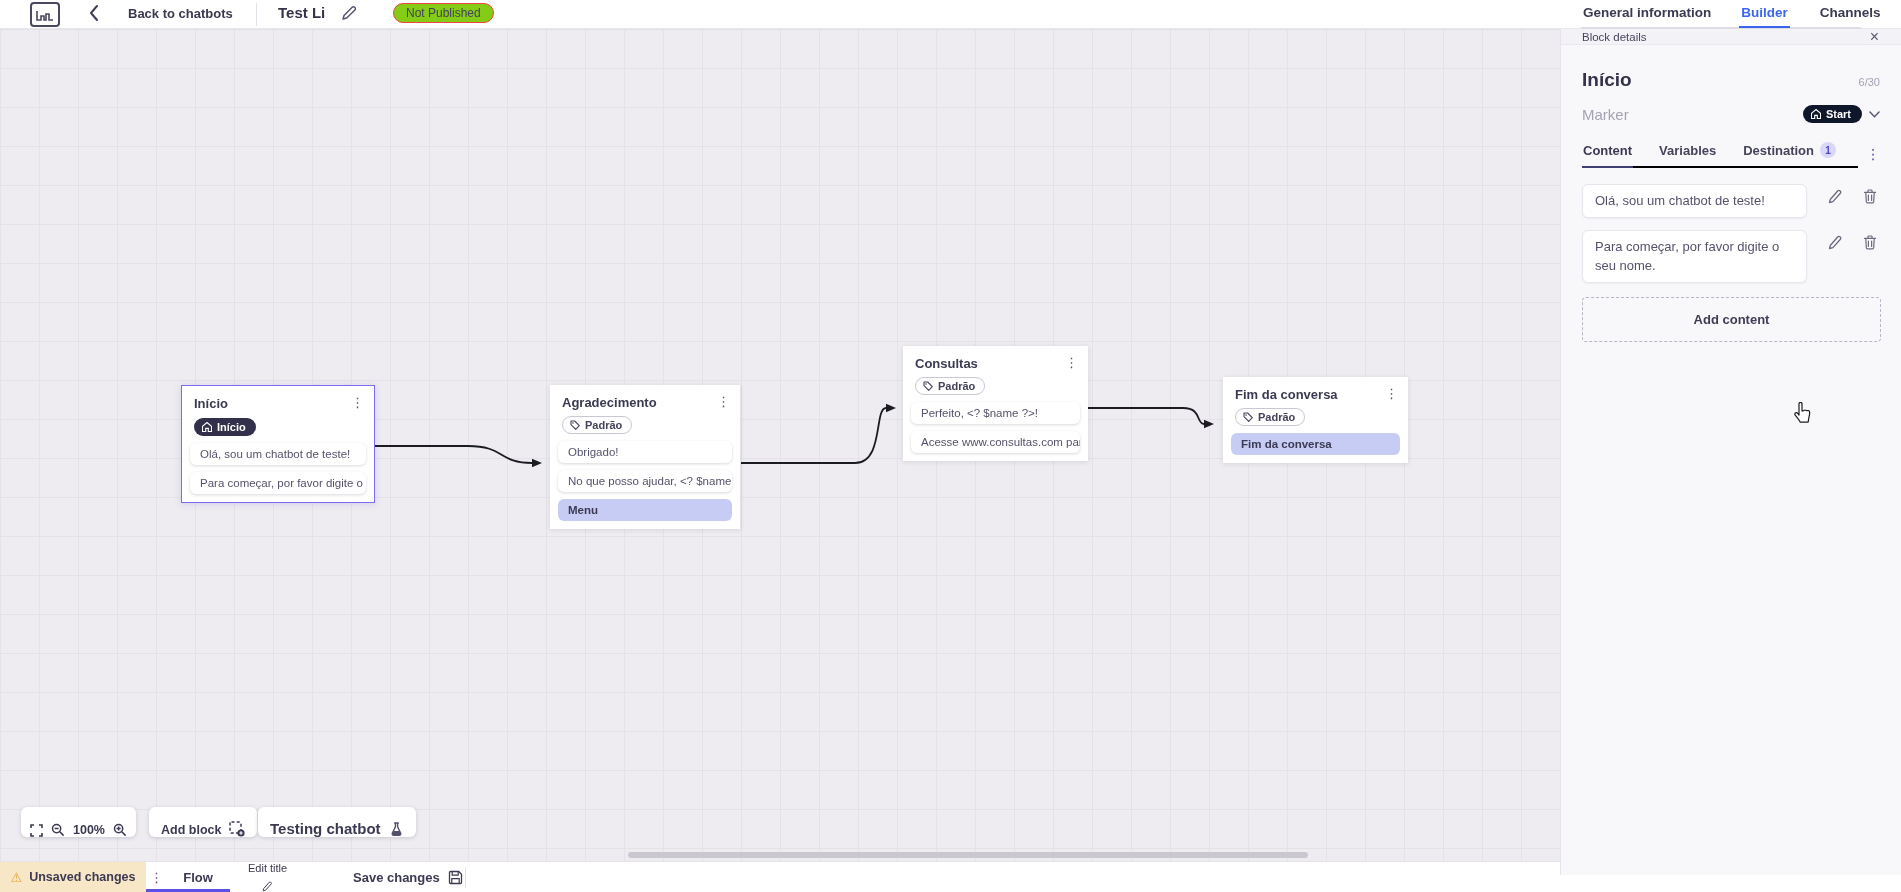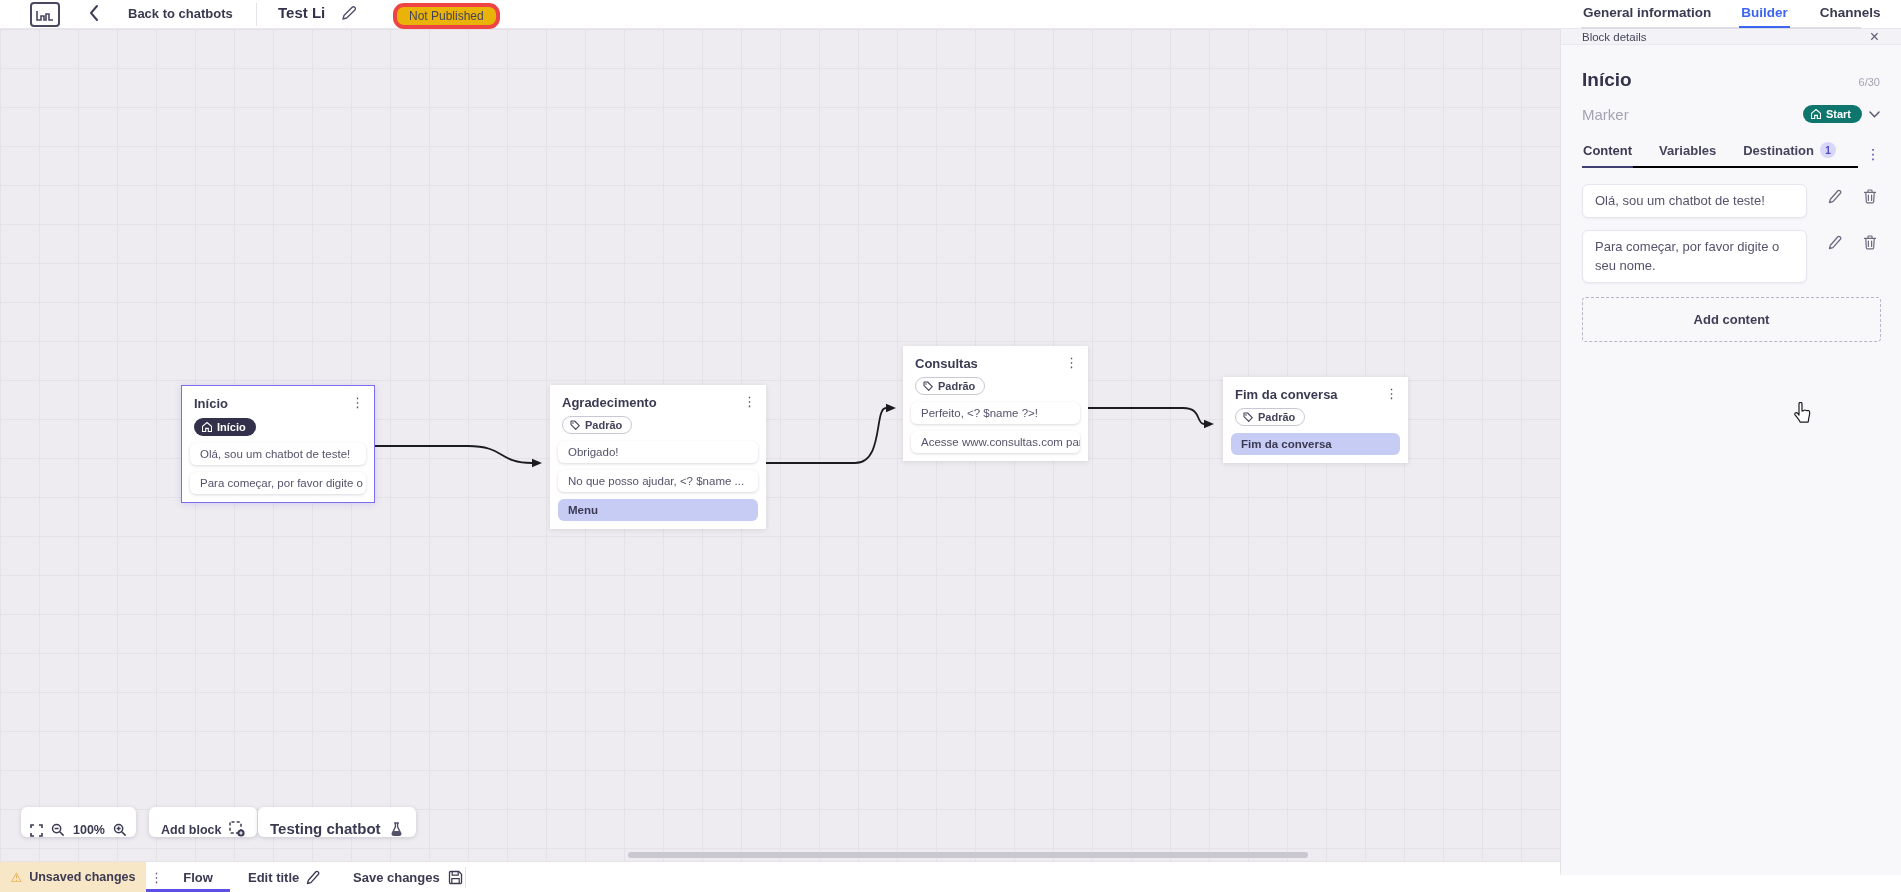--- a/index.html
+++ b/index.html
@@ -13,22 +13,22 @@
   
   .header { position:absolute; left:0; top:0; width:1901px; height:29px;
     background:#fff; border-bottom:1px solid #e9e7ee; z-index:30; }
   .logo { position:absolute; left:30px; top:2px; width:30px; height:25px;
     border:2px solid #4a4860; border-radius:4px; display:flex; align-items:flex-end; justify-content:center; }
   .back-chevron { position:absolute; left:88px; top:3px; width:14px; height:22px; color:#3f3e56; }
   .back-label { position:absolute; left:128px; top:6px; font-size:13px; font-weight:700; color:#3a394f; cursor:pointer; }
   .hdr-divider { position:absolute; left:256px; top:3px; width:1px; height:23px; background:#e4e2e9; }
   .flow-title { position:absolute; left:278px; top:4px; font-size:15px; font-weight:700; color:#34334b; }
   .title-pencil { position:absolute; left:341px; top:5px; }
-  .status-pill { position:absolute; left:393px; top:3px; border:4px solid #ef4444; border-radius:11px;
-    padding:2px 12px; font-size:12px; color:#44435a; background:#eab308; }
+  .status-pill { position:absolute; left:393px; top:3px; border:1px solid #ef4444; border-radius:11px;
+    padding:2px 12px; font-size:12px; color:#44435a; background:#84cc16; }
   .top-tabs { position:absolute; left:1581px; top:0; width:280px; height:29px; display:flex;
     align-items:center; border-bottom:2px solid #dedce5; }
   .top-tab { font-size:13.5px; font-weight:600; color:#3b3a52; line-height:27px; height:29px;
     padding:0 2px; cursor:pointer; white-space:nowrap; }
   .top-tab.t0 { margin-right:26px; }
   .top-tab.t1 { margin-right:28px; color:#3c66f0; border-bottom:2px solid #3c66f0; }
 
   
   .canvas { position:absolute; left:0; top:29px; width:1560px; height:832px;
     background:#eeecf0;
@@ -47,21 +47,21 @@
   .marker-pill { display:inline-flex; align-items:center; gap:5px; background:#32304a; color:#fff;
     border-radius:12px; padding:3px 10px 3px 8px; font-size:11px; font-weight:700; margin:7px 0 0 4px; cursor:pointer; }
   .tag-pill { display:inline-flex; align-items:center; gap:5px; border:1px solid #c9c7d4; color:#44435a;
     border-radius:11px; padding:2px 9px 2px 7px; font-size:11px; font-weight:600; margin:6px 0 0 4px; background:#fff; cursor:pointer; }
   .blk-item { background:#fff; border-radius:6px; box-shadow:0 1px 3px rgba(45,44,70,.18);
     padding:5px 10px; font-size:11.5px; color:#55536b; margin-top:7px;
     white-space:nowrap; overflow:hidden; cursor:pointer; }
   .blk-item.hl { background:#c7ccf5; color:#3b3a52; font-weight:600; box-shadow:none; }
 
   .b-inicio { left:181px; top:356px; width:194px; }
-  .b-agrad  { left:550px; top:356px; width:216px; }
+  .b-agrad  { left:550px; top:356px; width:190px; }
   .b-cons   { left:903px; top:317px; width:185px; }
   .b-fim    { left:1223px; top:348px; width:185px; }
 
   
   .ctl { position:absolute; top:807px; height:30px; background:#fff; border-radius:6px;
     box-shadow:0 1px 4px rgba(45,44,70,.18); display:flex; align-items:flex-end; z-index:6; }
   .ctl-zoom { left:21px; padding:0 9px; gap:8px; }
   .zoom-pct { font-size:12.5px; font-weight:700; color:#3b3a52; }
   .ctl-add { left:149px; padding:0 12px; gap:8px; font-size:12.5px; font-weight:700; color:#3b3a52; cursor:pointer; }
   .ctl-test { left:258px; padding:0 12px; gap:8px; font-size:15px; font-weight:700; color:#3b3a52; cursor:pointer; }
@@ -77,21 +77,21 @@
     display:flex; align-items:center; padding:0 22px 0 21px; }
   .panel-strip-label { font-size:11.5px; color:#47465e; }
   .panel-close { margin-left:auto; font-size:16px; color:#5b5970; line-height:16px; cursor:pointer; }
   .panel-body { padding:0 21px; position:relative; }
   .ptitle-row { margin-top:24px; display:flex; align-items:baseline; justify-content:space-between; }
   .ptitle { font-size:19px; font-weight:600; color:#34334b; }
   .pcounter { font-size:11px; color:#a5a3b2; }
   .marker-row { margin-top:14px; display:flex; align-items:center; justify-content:space-between; }
   .marker-label { font-size:15px; color:#a5a3b2; }
   .marker-right { display:flex; align-items:center; gap:7px; }
-  .start-pill { display:inline-flex; align-items:center; gap:5px; background:#0f766e; color:#fff;
+  .start-pill { display:inline-flex; align-items:center; gap:5px; background:#0f172a; color:#fff;
     border-radius:12px; padding:3px 11px 3px 8px; font-size:11px; font-weight:700; cursor:pointer; }
   .ptabs-row { margin-top:13px; display:flex; align-items:flex-end; }
   .ptabs { display:flex; border-bottom:2px solid #000000; flex:0 0 auto; width:276px; }
   .ptab { font-size:13px; font-weight:600; color:#45445c; padding:6px 1px 8px; margin-right:25px;
     display:flex; align-items:center; gap:6px; cursor:pointer; white-space:nowrap; }
   .ptab.active { color:#3b3a52; border-bottom:2px solid #403e72; margin-bottom:-2px; }
   .ptab-badge { width:16px; height:16px; border-radius:50%; background:#d9d7f9; color:#4f49c8;
     font-size:10px; font-weight:700; display:flex; align-items:center; justify-content:center; }
   .ptabs-kebab { margin-left:auto; color:#4641b8; font-size:14px; padding-bottom:6px; cursor:pointer; }
   .content-row { display:flex; align-items:flex-start; margin-top:12px; }
@@ -112,21 +112,21 @@
   .bb-warn { position:absolute; left:0; top:0; width:146px; height:30px; background:#f8e7c6;
     display:flex; align-items:center; justify-content:center; gap:7px; }
   .warn-tri { color:#e0a33b; font-size:13px; line-height:13px; }
   .bb-warn-label { font-size:12.5px; font-weight:700; color:#3b3a52; }
   .bb-kebab { position:absolute; left:150px; top:0; height:30px; display:flex; align-items:center;
     color:#53516a; font-size:13px; cursor:pointer; }
   .bb-flow { position:absolute; left:165px; top:0; width:66px; height:30px; display:flex;
     align-items:center; justify-content:center; font-size:13px; font-weight:600; color:#3b3a52; cursor:pointer; }
   .bb-flow-underline { position:absolute; left:146px; top:27px; width:84px; height:3px; background:#5a50e8; }
   .bb-edit { position:absolute; left:248px; top:0; height:30px; display:flex; align-items:center; gap:7px;
-    font-size:13px; font-weight:700; color:#3b3a52; cursor:pointer; }
+    font-size:11px; font-weight:400; color:#3b3a52; cursor:pointer;flex-direction:column; }
   .bb-save { position:absolute; left:353px; top:0; height:30px; display:flex; align-items:center; gap:8px;
     font-size:13px; font-weight:600; color:#3b3a52; cursor:pointer; }
   .bb-divider { position:absolute; left:465px; top:5px; width:1px; height:21px; background:#e4e2e9; }
 </style>
 </head>
 <body>
 
 <div class="page">
 
   <div class="header">

